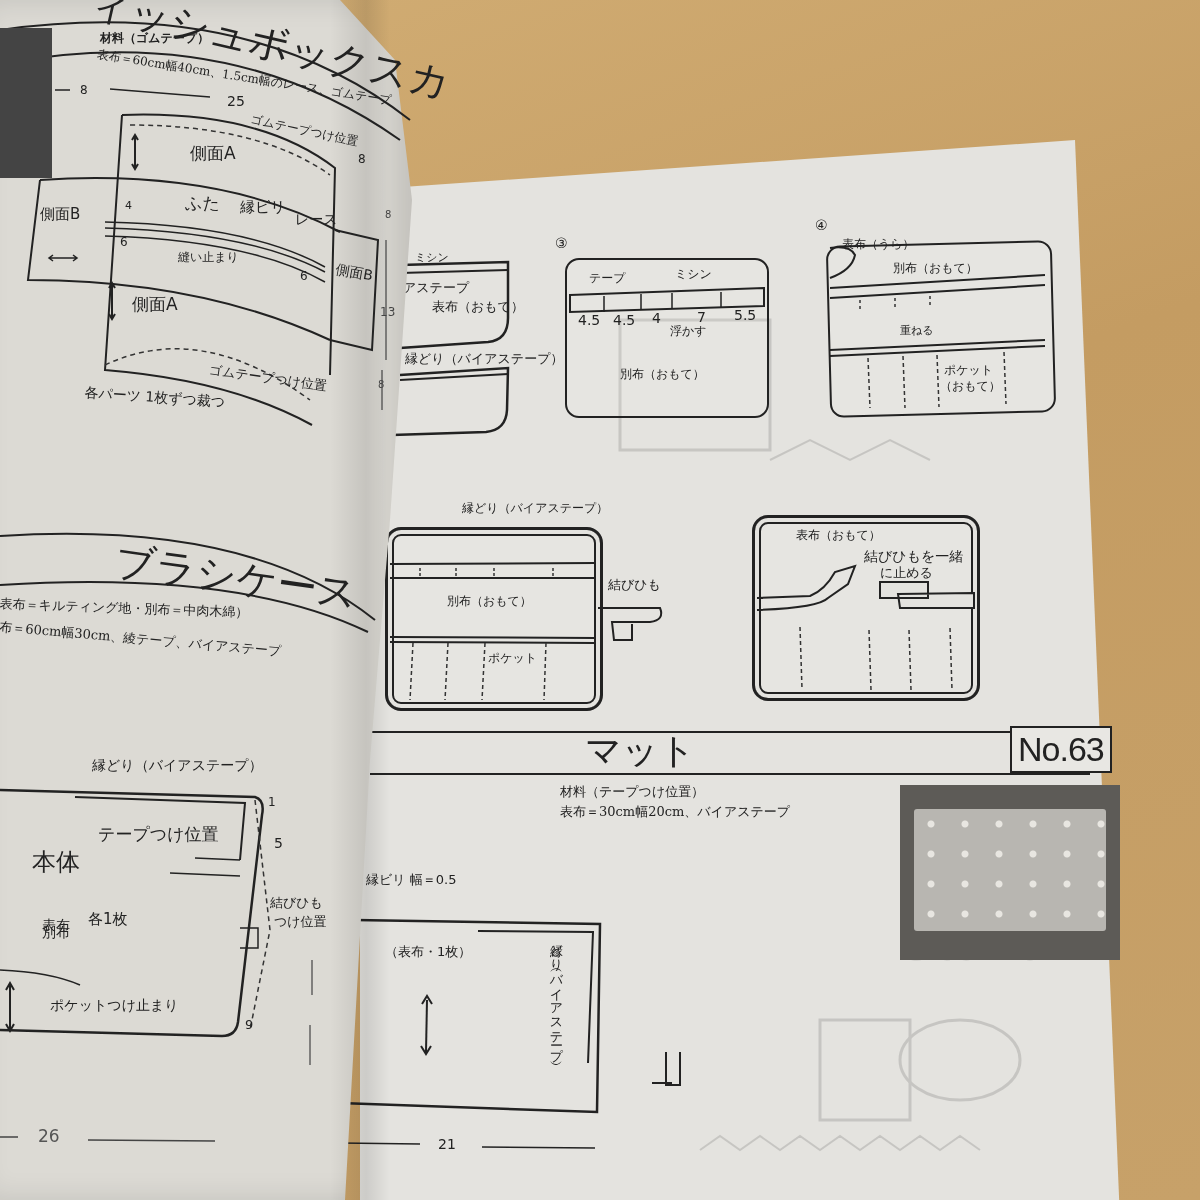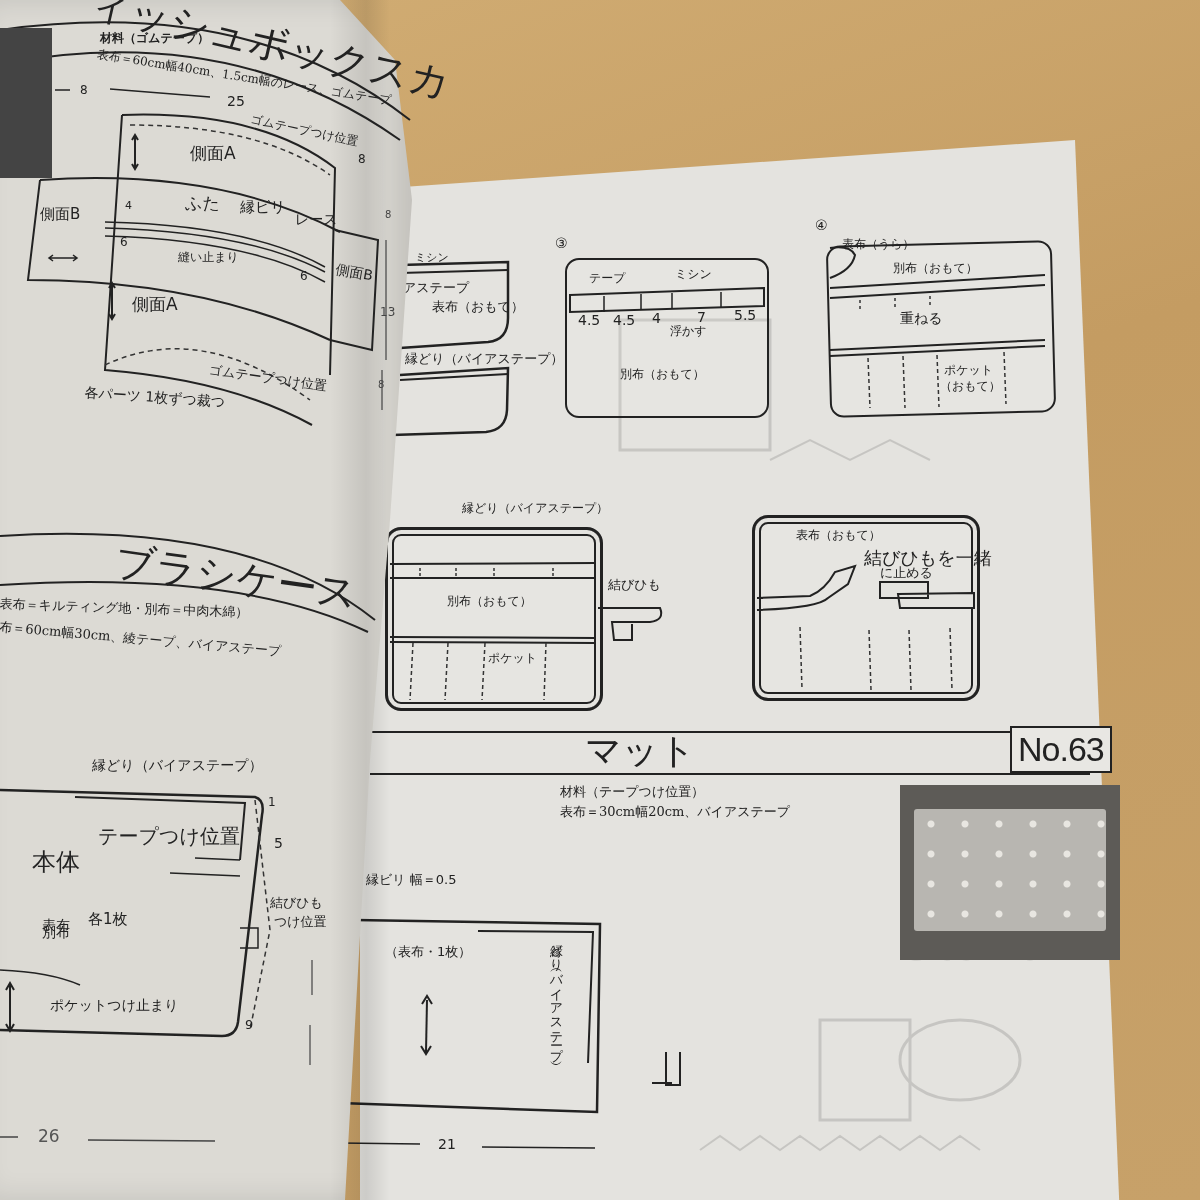--- a/index.html
+++ b/index.html
@@ -71,21 +71,21 @@
   <div class="box" style="left:828px;top:243px;width:222px;height:168px;transform:rotate(-1.5deg)"></div>
   <svg width="1200" height="1200" style="left:0;top:0">
     <path d="M830 288 L1045 275 M830 298 L1045 285" stroke="#222" stroke-width="2"></path>
     <path d="M830 350 L1045 340 M830 356 L1045 346" stroke="#222" stroke-width="2"></path>
     <path d="M860 300 l0 12 M895 298 l0 12 M930 296 l0 12" stroke="#333" stroke-width="1.5" stroke-dasharray="3 3"></path>
     <path d="M868 358 l2 50 M903 356 l2 52 M937 355 l2 52 M1004 352 l2 52" stroke="#333" stroke-width="1.5" stroke-dasharray="4 3"></path>
     <path d="M830 248 Q850 245 855 255 Q852 270 830 278" fill="none" stroke="#222" stroke-width="2"></path>
   </svg>
   <span class="t hand" style="left:842px;top:238px;font-size:12px">表布（うら）</span>
   <span class="t hand" style="left:893px;top:262px;font-size:12px">別布（おもて）</span>
-  <span class="t hand" style="left:900px;top:311px;font-size:14px">重ねる</span>
+  <span class="t hand" style="left:900px;top:325px;font-size:11px">重ねる</span>
   <span class="t hand" style="left:944px;top:364px;font-size:12px">ポケット</span>
   <span class="t hand" style="left:940px;top:380px;font-size:12px">（おもて）</span>
 </div>
 
 <div>
   <span class="t hand" style="left:462px;top:502px;font-size:12px">縁どり（バイアステープ）</span>
   <div class="box" style="left:385px;top:527px;width:212px;height:178px;border-width:3px;border-radius:16px;box-shadow:inset 0 0 0 4px #e4e3df,inset 0 0 0 6px #222"></div>
   <svg width="1200" height="1200" style="left:0;top:0">
     <path d="M390 564 L596 563 M390 578 L596 578" stroke="#222" stroke-width="2"></path>
     <path d="M390 637 L596 638 M390 642 L596 643" stroke="#222" stroke-width="2"></path>
@@ -99,21 +99,21 @@
 </div>
 
 <div>
   <div class="box" style="left:752px;top:515px;width:222px;height:180px;border-width:3px;border-radius:16px;box-shadow:inset 0 0 0 4px #e4e3df,inset 0 0 0 6px #222"></div>
   <svg width="1200" height="1200" style="left:0;top:0">
     <path d="M757 598 L810 596 Q825 590 835 572 L855 566 L848 584 L828 598 Q818 608 757 610" fill="none" stroke="#222" stroke-width="2"></path>
     <path d="M880 582 L928 582 L928 598 L880 598 Z M898 594 L974 593 L974 608 L900 608 Z" fill="#e4e3df" stroke="#222" stroke-width="2"></path>
     <path d="M800 627 l2 62 M869 630 l2 60 M909 630 l2 60 M950 628 l2 62" stroke="#333" stroke-width="1.5" stroke-dasharray="4 3"></path>
   </svg>
   <span class="t hand" style="left:796px;top:529px;font-size:12px">表布（おもて）</span>
-  <span class="t hand" style="left:864px;top:549px;font-size:18px">結びひもを一緒</span>
+  <span class="t hand" style="left:864px;top:549px;font-size:14px">結びひもを一緒</span>
   <span class="t hand" style="left:880px;top:566px;font-size:13px">に止める</span>
 </div>
 
 <div>
   <div class="hline" style="left:370px;top:731px;width:730px;"></div>
   <div class="hline" style="left:370px;top:773px;width:720px;"></div>
   <span class="t" style="left:585px;top:733px;font-size:36px;font-family:'DejaVu Sans',sans-serif">マット</span>
   <span class="no-box" style="left:1010px;top:726px;">No.63</span>
   <span class="t serif" style="left:560px;top:785px;font-size:13px">材料（テープつけ位置）</span>
   <span class="t serif" style="left:560px;top:805px;font-size:13px">表布＝30cm幅20cm、バイアステープ</span>
@@ -204,21 +204,21 @@
     <path d="M195 858 L240 860 M170 873 L240 876" stroke="#222" stroke-width="1.5"></path>
     <path d="M0 970 Q50 972 80 985" fill="none" stroke="#222" stroke-width="1.5"></path>
     <path d="M255 800 L270 930 L250 1030" fill="none" stroke="#333" stroke-width="1.5" stroke-dasharray="5 4"></path>
     <path d="M240 928 L258 928 L258 948 L240 948" fill="none" stroke="#222" stroke-width="1.5"></path>
     <path d="M10 985 l0 45 M6 990 l4 -7 l4 7 M6 1024 l4 7 l4 -7" fill="none" stroke="#222" stroke-width="2"></path>
     <path d="M0 1137 L18 1137 M88 1140 L215 1141" stroke="#444" stroke-width="1.5"></path>
     <path d="M312 960 l0 35 M310 1025 l0 40" stroke="#444" stroke-width="1.2"></path>
   </svg>
   <span class="t hand" style="left:92px;top:758px;font-size:14px">縁どり（バイアステープ）</span>
   <span class="t" style="left:268px;top:796px;font-size:12px">1</span>
-  <span class="t hand" style="left:98px;top:826px;font-size:20px">テープつけ位置</span>
+  <span class="t hand" style="left:98px;top:826px;font-size:17px">テープつけ位置</span>
   <span class="t" style="left:274px;top:836px;font-size:14px">5</span>
   <span class="t hand" style="left:32px;top:850px;font-size:24px">本体</span>
   <span class="t hand" style="left:42px;top:918px;font-size:14px">表布</span>
   <span class="t hand" style="left:42px;top:925px;font-size:14px">別布</span>
   <span class="t hand" style="left:88px;top:912px;font-size:15px">各1枚</span>
   <span class="t hand" style="left:270px;top:896px;font-size:13px">結びひも</span>
   <span class="t hand" style="left:274px;top:915px;font-size:13px">つけ位置</span>
   <span class="t hand" style="left:50px;top:998px;font-size:14px">ポケットつけ止まり</span>
   <span class="t" style="left:245px;top:1018px;font-size:13px">9</span>
   <span class="t" style="left:38px;top:1128px;font-size:17px;color:#555">26</span>

